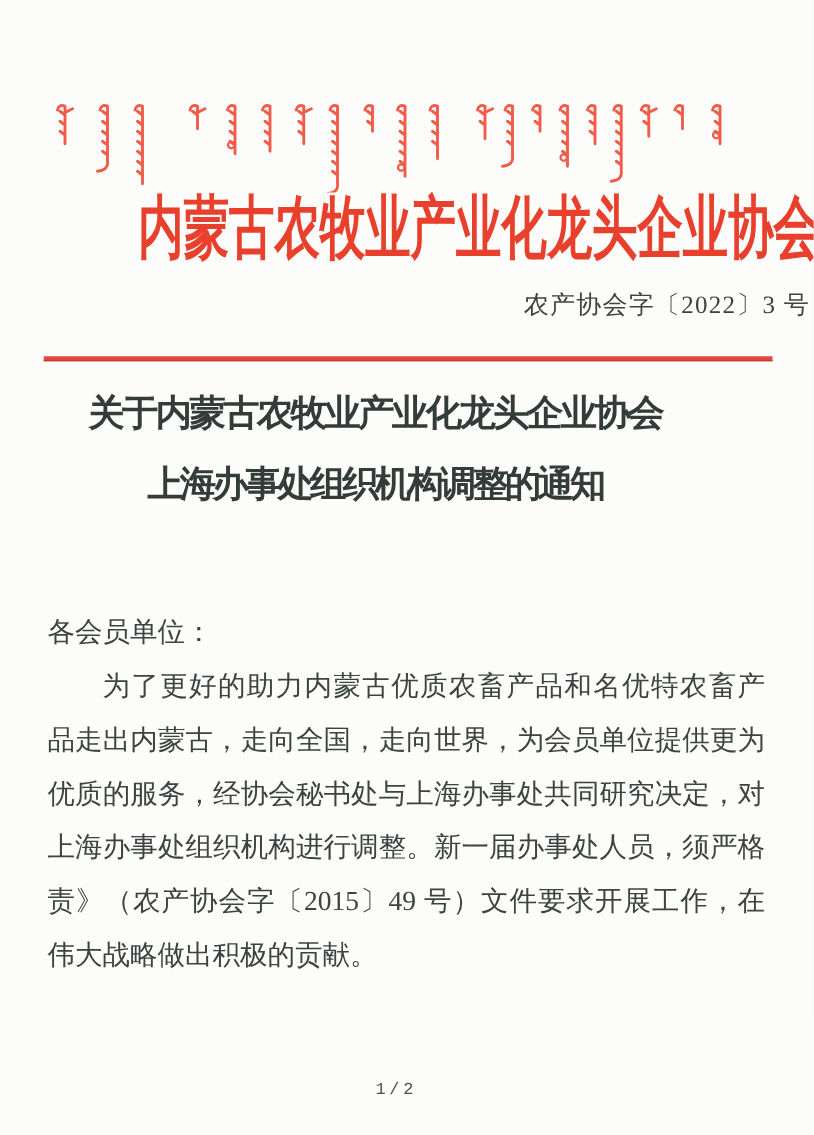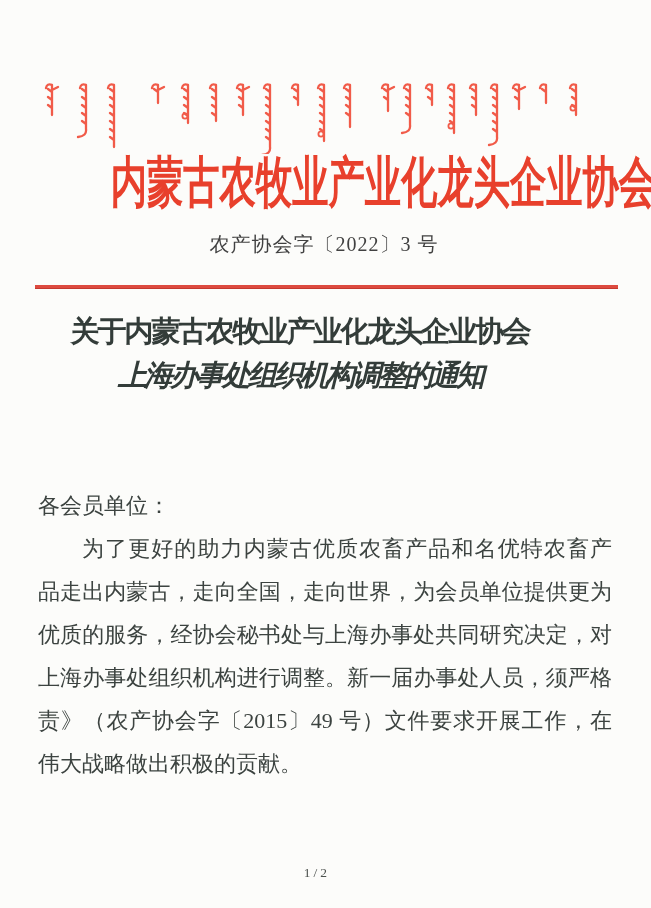--- a/index.html
+++ b/index.html
@@ -20,21 +20,21 @@
     text-align:center;
     font-size:55px;line-height:66px;
     font-weight:bold;
     white-space:nowrap;
     transform:scaleX(0.66);
     transform-origin:50% 50%;
     color:#e8402c;
   }
   .doc-number{
     position:absolute;top:231px;left:0;width:648px;
-    text-align:center;
+    text-align:right;
     font-size:20px;line-height:26px;
     letter-spacing:1px;
     color:#414141;
   }
   .red-rule{
     position:absolute;top:285px;left:35px;
     width:583px;height:3px;
     background:#dd4a3f;
     border-bottom:1px solid #c5382e;
   }
@@ -44,23 +44,22 @@
     font-weight:bold;
     color:#333c39;
   }
   .doc-title .t-line{
     font-size:29px;line-height:34px;
     letter-spacing:-2px;
     white-space:nowrap;
     padding-left:25px;
   }
   .doc-title .t-line + .t-line{
-    margin-top:10px;
+    margin-top:23px;
     letter-spacing:-3px;
-    font-style:italic;
   }
   .body-block{
     position:absolute;top:484px;left:38px;width:574px;
     font-size:22px;
     color:#3c4340;
   }
   .b-line{
     height:43px;line-height:43px;
     white-space:nowrap;
   }
@@ -70,21 +69,21 @@
     text-align-last:justify;
     overflow:hidden;
   }
   .b-line.indent{ text-indent:2em; }
   .footer{
     position:absolute;top:865px;left:0;width:634px;
     text-align:center;
     font-size:13.5px;
     letter-spacing:3px;
     color:#4c514e;
-    font-family:Liberation Serif, serif;
+    font-family:Liberation Mono, monospace;
   }
 </style>
 </head>
 <body>
 
 <div class="page">
 
   <svg class="mongolian" width="560" height="72" viewBox="0 0 560 72">
       <path d="M14,3 q-5,-2 -6,3 M14,3 V33 M14,10 l-4,-3 M14,18 l-4,-3 M14,26 l-4,-3 M14,8 l6,-3 M48,3 q-5,-2 -6,3 M48,3 V47 M48,10 l-4,-3 M48,18 l-4,-3 M48,26 l-4,-3 M48,34 l-4,-3 M48,42 l-4,-3 M48,47 q1,7 -8,8 M76,3 q-5,-2 -6,3 M76,3 V65 M76,10 l-4,-3 M76,18 l-4,-3 M76,26 l-4,-3 M76,34 l-4,-3 M76,42 l-4,-3 M76,50 l-4,-3 M76,58 l-4,-3 M120,3 q-5,-2 -6,3 M120,3 V21 M120,10 l-4,-3 M120,8 l6,-3 M150,3 q-5,-2 -6,3 M150,3 V41 M150,10 l-4,-3 M150,18 l-4,-3 M150,26 l-4,-3 M150,34 l-4,-3 M178,3 q-5,-2 -6,3 M178,3 V39 M178,10 l-4,-3 M178,18 l-4,-3 M178,26 l-4,-3 M178,34 l-4,-3 M205,3 q-5,-2 -6,3 M205,3 V33 M205,10 l-4,-3 M205,18 l-4,-3 M205,26 l-4,-3 M205,8 l6,-3 M232,3 q-5,-2 -6,3 M232,3 V65 M232,10 l-4,-3 M232,18 l-4,-3 M232,26 l-4,-3 M232,34 l-4,-3 M232,42 l-4,-3 M232,50 l-4,-3 M232,58 l-4,-3 M232,65 q1,7 -8,8 M260,3 q-5,-2 -6,3 M260,3 V23 M260,10 l-4,-3 M260,18 l-4,-3 M286,3 q-5,-2 -6,3 M286,3 V59 M286,10 l-4,-3 M286,18 l-4,-3 M286,26 l-4,-3 M286,34 l-4,-3 M286,42 l-4,-3 M286,50 l-4,-3 M312,3 q-5,-2 -6,3 M312,3 V45 M312,10 l-4,-3 M312,18 l-4,-3 M312,26 l-4,-3 M312,34 l-4,-3 M350,3 q-5,-2 -6,3 M350,3 V29 M350,10 l-4,-3 M350,18 l-4,-3 M350,8 l6,-3 M372,3 q-5,-2 -6,3 M372,3 V43 M372,10 l-4,-3 M372,18 l-4,-3 M372,26 l-4,-3 M372,34 l-4,-3 M372,43 q1,7 -8,8 M394,3 q-5,-2 -6,3 M394,3 V23 M394,10 l-4,-3 M394,18 l-4,-3 M416,3 q-5,-2 -6,3 M416,3 V51 M416,10 l-4,-3 M416,18 l-4,-3 M416,26 l-4,-3 M416,34 l-4,-3 M416,42 l-4,-3 M438,3 q-5,-2 -6,3 M438,3 V33 M438,10 l-4,-3 M438,18 l-4,-3 M438,26 l-4,-3 M459,3 q-5,-2 -6,3 M459,3 V55 M459,10 l-4,-3 M459,18 l-4,-3 M459,26 l-4,-3 M459,34 l-4,-3 M459,42 l-4,-3 M459,50 l-4,-3 M459,55 q1,7 -8,8 M481,3 q-5,-2 -6,3 M481,3 V27 M481,10 l-4,-3 M481,18 l-4,-3 M481,8 l6,-3 M508,3 q-5,-2 -6,3 M508,3 V21 M508,10 l-4,-3 M538,3 q-5,-2 -6,3 M538,3 V33 M538,10 l-4,-3 M538,18 l-4,-3 M538,26 l-4,-3 " fill="none" stroke="#f15b49" stroke-width="2.3" stroke-linecap="round"></path>
       <circle cx="147" cy="34" r="2.6" fill="none" stroke="#f15b49" stroke-width="1.8"></circle>

